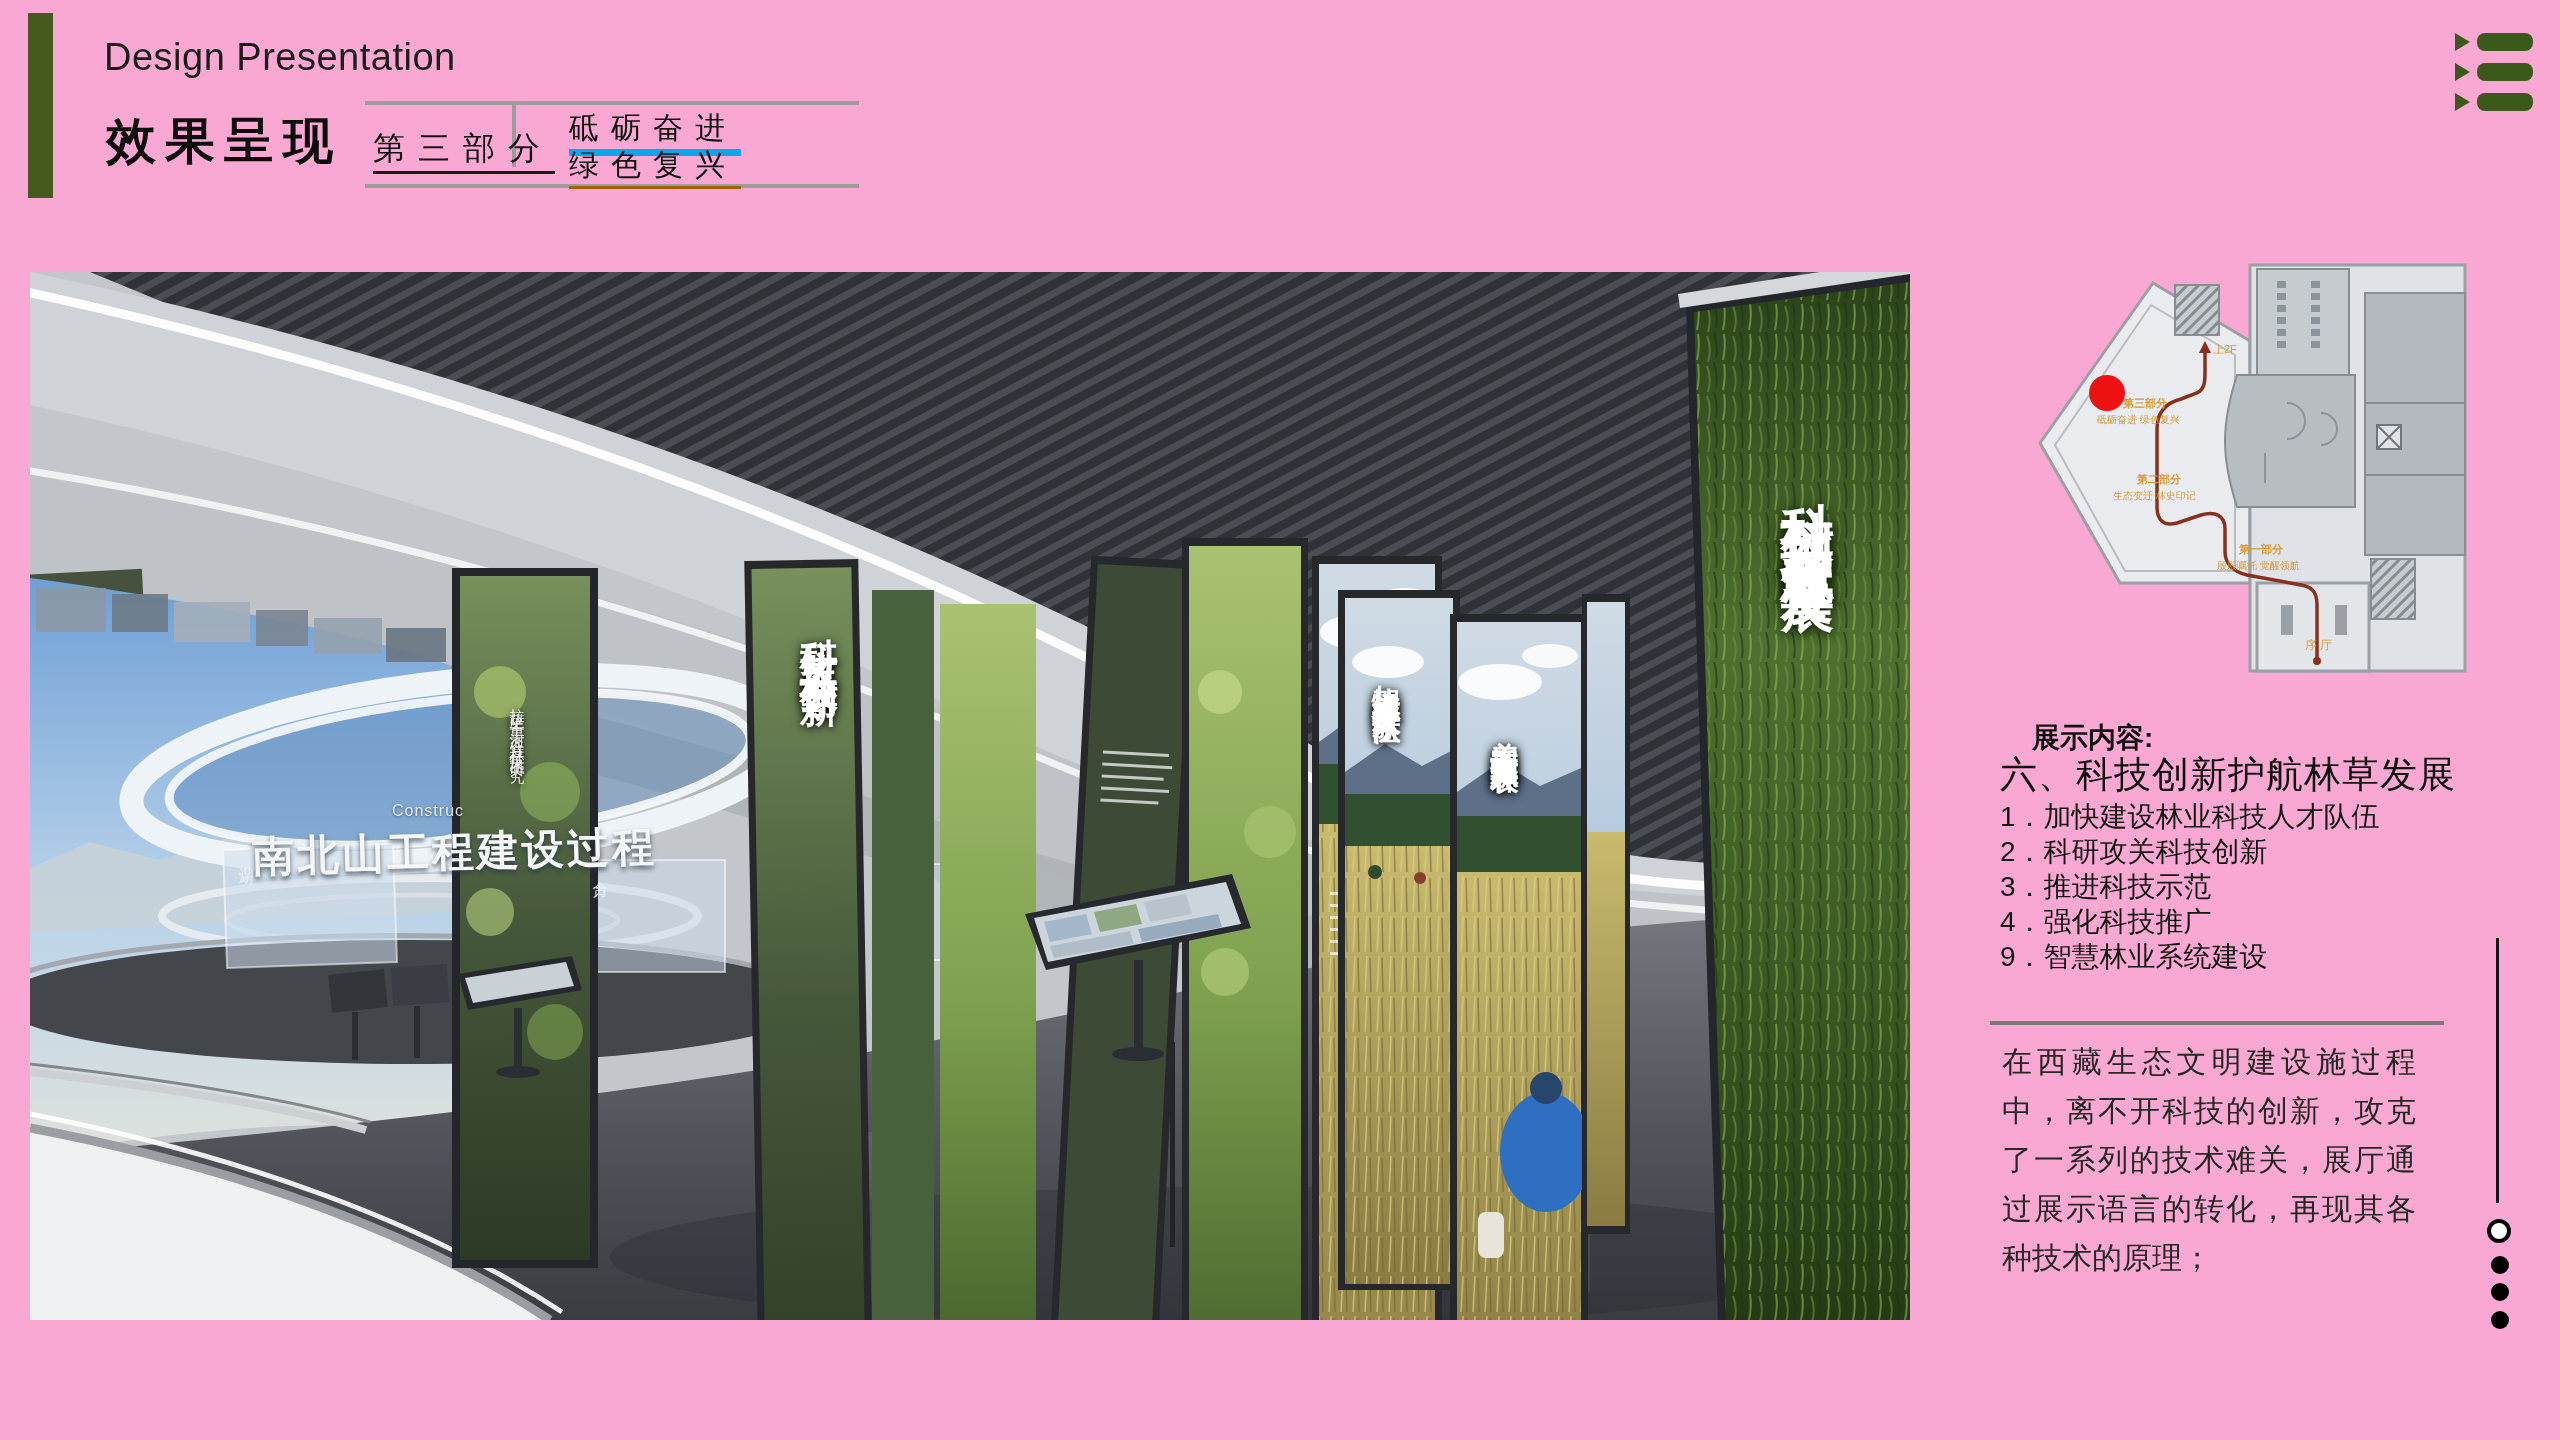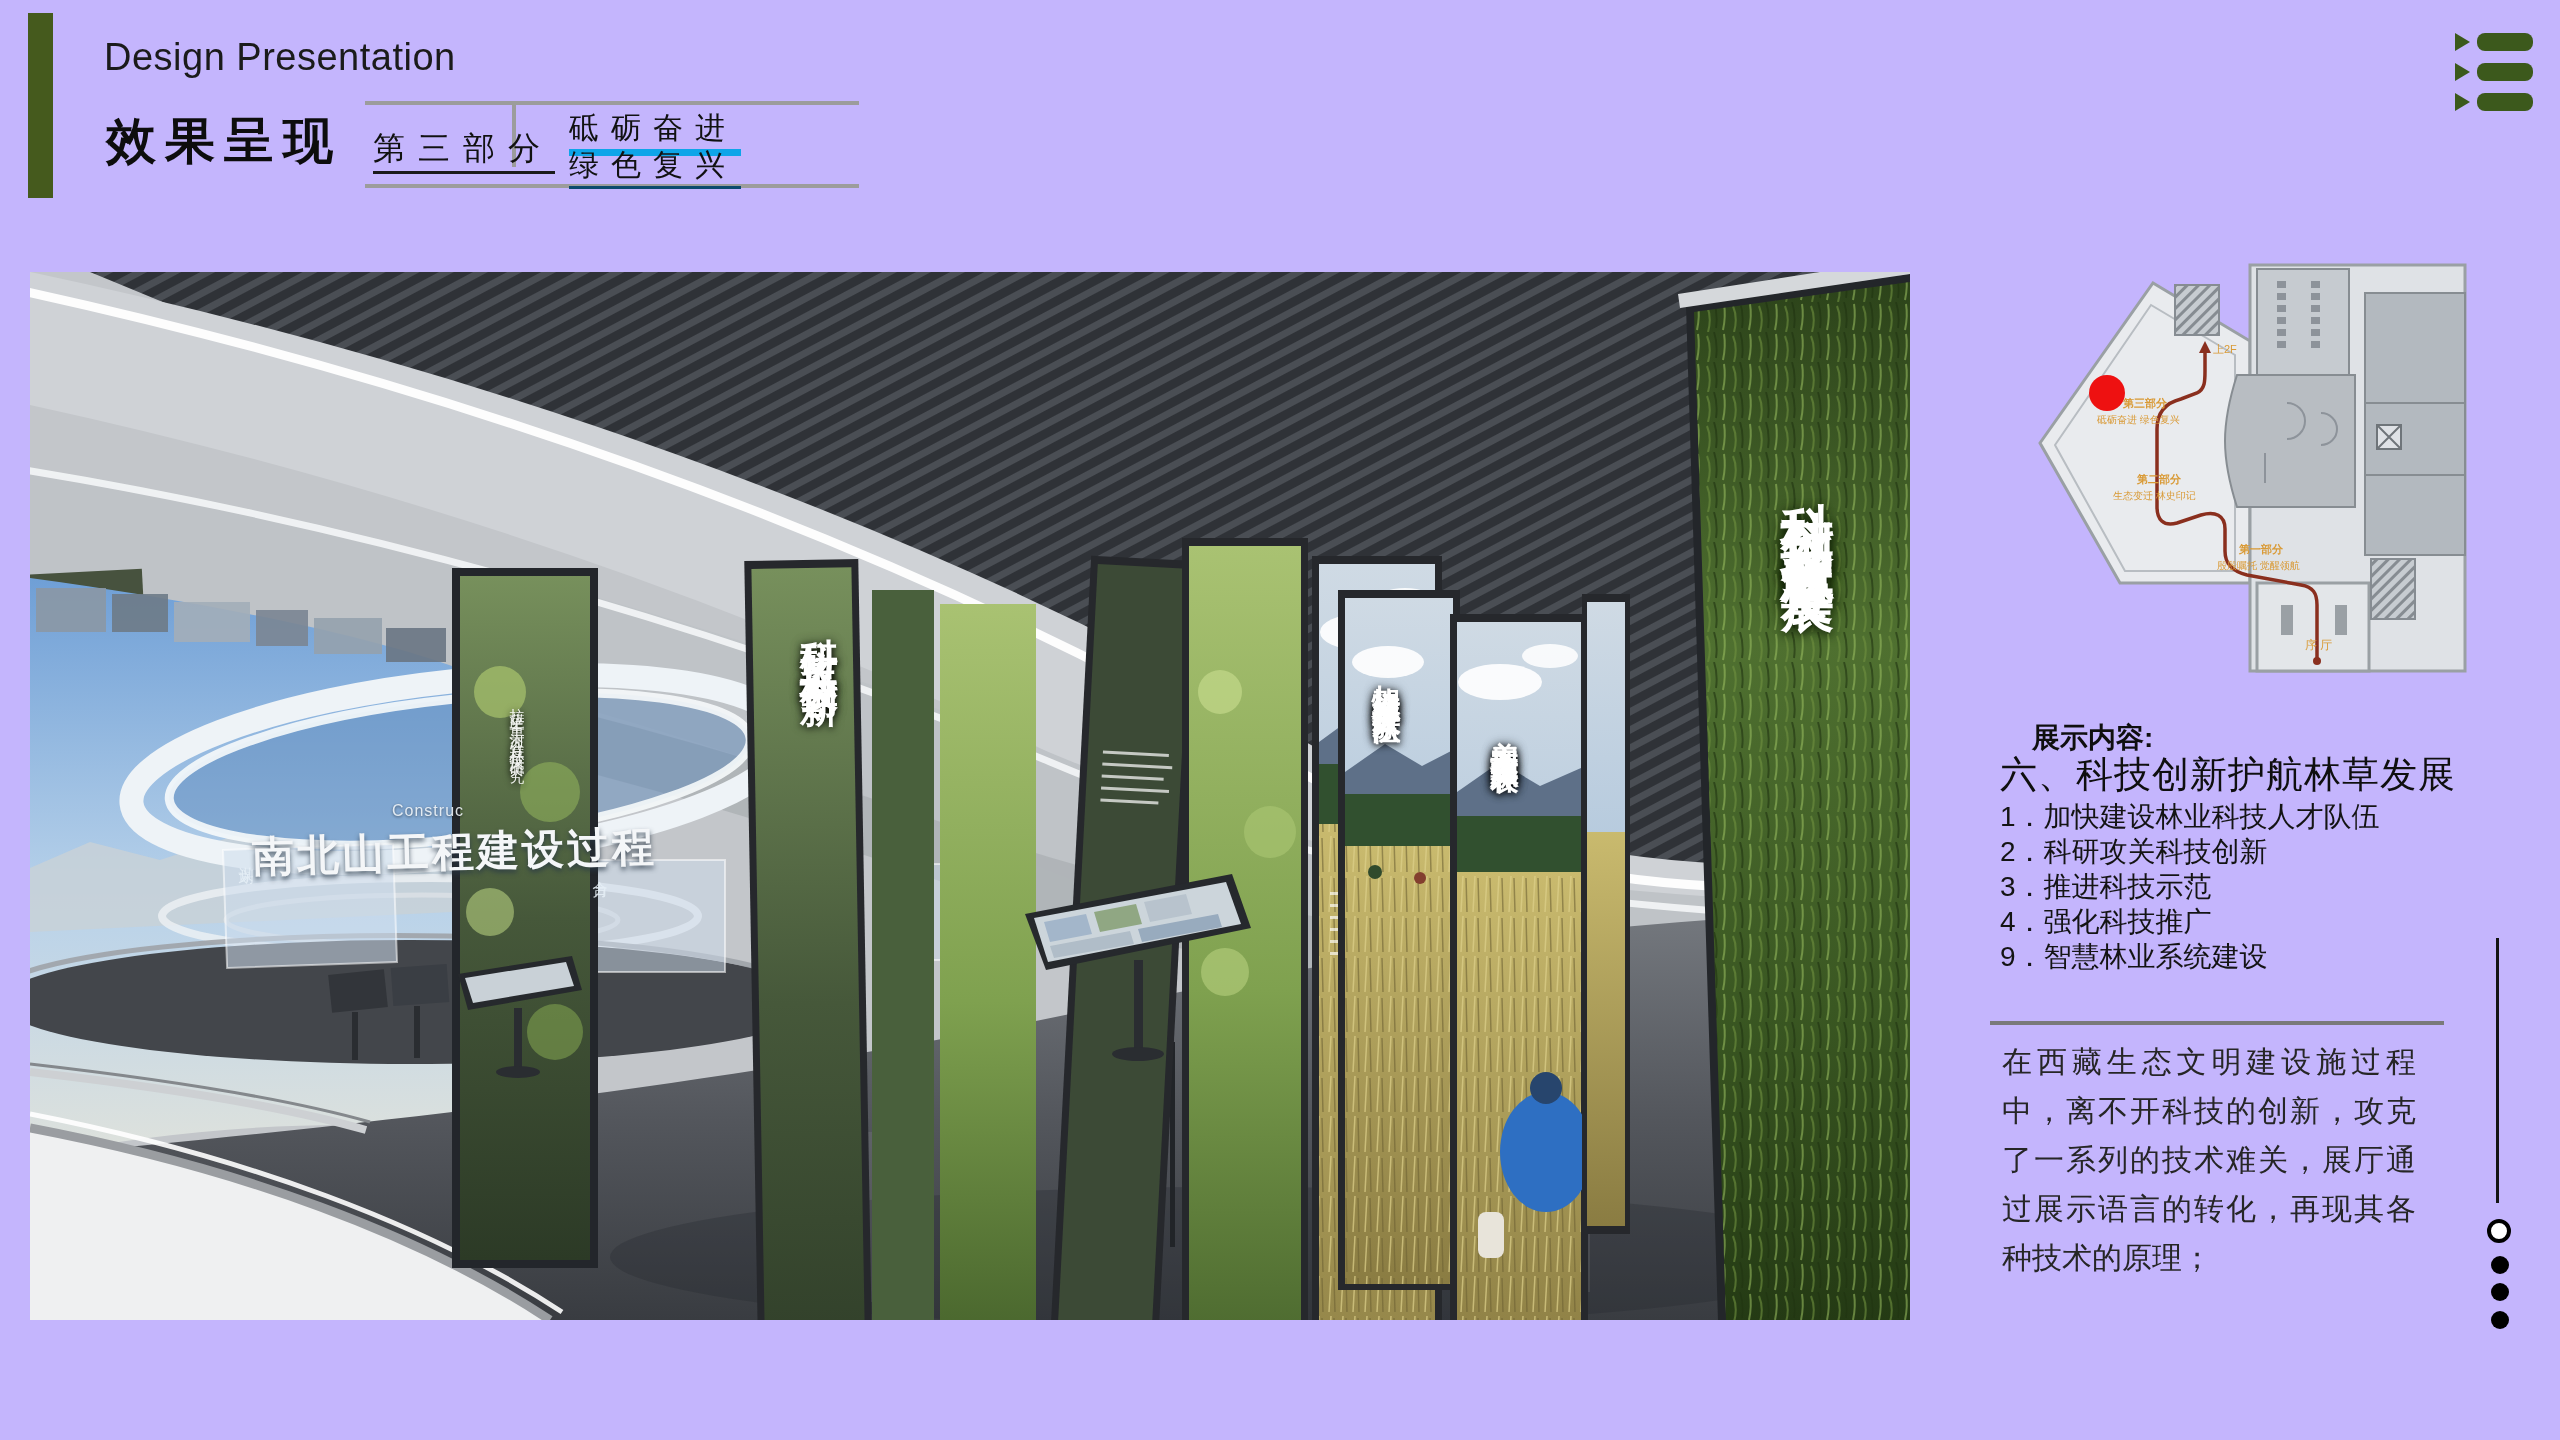--- a/index.html
+++ b/index.html
@@ -1,29 +1,29 @@
 <!DOCTYPE html>
 <html><head>
 <meta charset="utf-8">
 <style>
   html,body{margin:0;padding:0;background:#ffffff;width:2560px;height:1440px;overflow:hidden;
     font-family:"Liberation Sans",sans-serif;}
   .abs{position:absolute;}
-  #page{position:relative;width:2560px;height:1440px;background:#c4b5fd;}
+  #page{position:relative;width:2560px;height:1440px;background:#f9a8d4;}
 
   
   #accent-bar{left:28px;top:13px;width:25px;height:185px;background:#455a1d;}
   #title-en{left:104px;top:36px;font-size:38px;color:#1b1b1b;letter-spacing:.5px;}
   #title-zh{left:106px;top:108px;font-size:50px;font-weight:bold;color:#0d0d0d;letter-spacing:9px;}
   #part-table{left:365px;top:101px;width:494px;height:79px;border-top:4px solid #9c9c9c;border-bottom:4px solid #9c9c9c;}
   #part-divider{left:147px;top:0;width:4px;height:62px;background:#9c9c9c;}
   .song{font-family:"Liberation Serif","DejaVu Serif",serif;color:#111;}
   #part-label{left:8px;top:22px;font-size:32px;letter-spacing:13px;border-bottom:3px solid #1a1a1a;padding-right:2px;}
   #slogan1{left:204px;top:3px;font-size:30px;letter-spacing:12px;border-bottom:7px solid #0ea5e9;padding-right:4px;}
-  #slogan2{left:204px;top:40px;font-size:30px;letter-spacing:12px;border-bottom:3px solid #0c4a6e;padding-right:4px;}
+  #slogan2{left:204px;top:40px;font-size:30px;letter-spacing:12px;border-bottom:3px solid #a16207;padding-right:4px;}
 
   
   #toc-icon{left:2455px;top:33px;width:78px;height:84px;}
   .toc-row{position:absolute;left:0;width:78px;height:18px;}
   .toc-tri{position:absolute;left:0;top:0;width:0;height:0;border-left:15px solid #3c591c;
     border-top:9px solid transparent;border-bottom:9px solid transparent;}
   .toc-bar{position:absolute;left:22px;top:0;width:56px;height:18px;background:#3c591c;border-radius:8px;}
 
   
   #render{left:30px;top:272px;width:1880px;height:1048px;background:#c3c6ca;overflow:hidden;}

